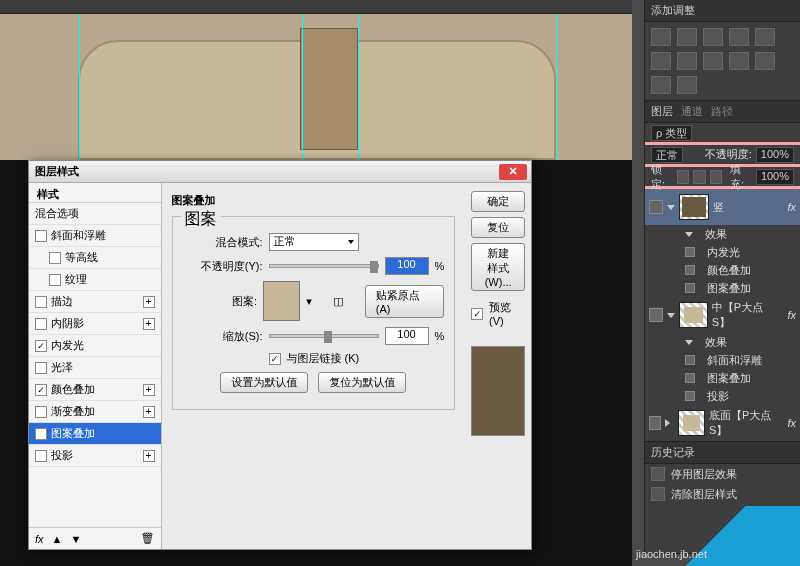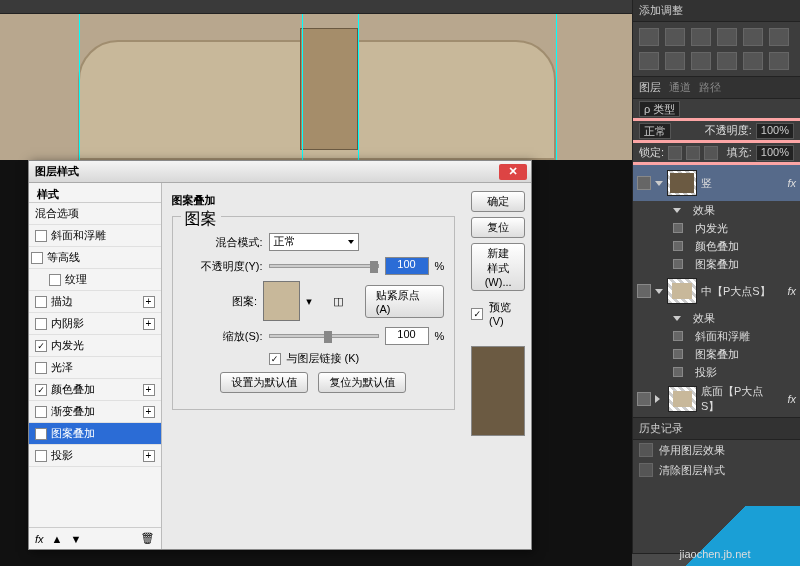--- a/index.html
+++ b/index.html
@@ -5,41 +5,41 @@
 *{box-sizing:border-box;margin:0;padding:0;font-family:"Microsoft YaHei",sans-serif;font-size:11px;color:#ddd;user-select:none}
 body{width:800px;height:566px;background:#4a4a4a;overflow:hidden;position:relative}
 
 .canvas{position:absolute;left:0;top:0;right:168px;bottom:0;background:#111}
 .art{position:absolute;left:0;top:0;width:632px;height:160px;background:#b8a78e}
 .art .box{position:absolute;left:78px;top:40px;width:478px;height:120px;background:#c8b89a;border-radius:40px 40px 0 0;border:2px solid #a08d6f}
 .art .slot{position:absolute;left:300px;top:28px;width:58px;height:122px;background:#a58d6a;border:1px solid #6b5a42}
 .ruler{position:absolute;left:0;top:0;height:14px;right:0;background:#3a3a3a;border-bottom:1px solid #222}
 .guide{position:absolute;top:0;bottom:0;width:1px;background:#0ff}
 
-.right{position:absolute;right:0;top:0;width:168px;bottom:12px;background:#3d3d3d;border-left:1px solid #222;display:flex;flex-direction:column}
+.right{position:absolute;right:0;top:0;width:156px;bottom:12px;background:#3d3d3d;border-left:1px solid #222;display:flex;flex-direction:column}
 .panel{border-bottom:1px solid #222;background:#3d3d3d}
 .phead{height:22px;background:#323232;display:flex;align-items:center;padding:0 6px;gap:8px;border-bottom:1px solid #222}
 .phead span{color:#ccc}
 .iconrow{padding:6px;display:flex;flex-wrap:wrap;gap:6px}
 .ico{width:20px;height:18px;background:#555;border:1px solid #666}
 .prow{height:22px;display:flex;align-items:center;padding:0 6px;gap:4px;border-bottom:3px solid #fca5a5}
 .sel{background:#222;border:1px solid #555;height:16px;padding:0 4px;color:#ccc}
 
 .layer{display:flex;align-items:center;height:36px;padding:0 4px;gap:4px}
 .layer.sel-layer{background:#566a8a}
 .eye{width:14px;height:14px;background:#666;border:1px solid #888}
 .thumb{width:30px;height:26px;background:linear-gradient(45deg,#ccc 25%,#fff 25%,#fff 50%,#ccc 50%,#ccc 75%,#fff 75%);background-size:8px 8px;border:1px solid #222;position:relative}
 .thumb .inner{position:absolute;inset:4px;background:#c8b89a}
 .thumb .inner.dark{inset:2px;background:#6b5a42}
 .fxline{height:18px;display:flex;align-items:center;padding-left:40px;gap:12px;color:#ccc}
 .tri{width:0;height:0;border-left:4px solid transparent;border-right:4px solid transparent;border-top:5px solid #ccc;display:inline-block}
 .tri.r{border-top:4px solid transparent;border-bottom:4px solid transparent;border-left:5px solid #ccc}
 .hist{flex:1;overflow:hidden}
 .histrow{height:20px;display:flex;align-items:center;padding:0 6px;gap:6px;color:#aaa}
-.watermark{position:absolute;right:0;bottom:0;width:170px;height:60px;background:linear-gradient(135deg,transparent 50%,#1a9fd6 50%);display:flex;align-items:flex-end;justify-content:center;padding:6px;color:#fff;font-size:10px}
+.watermark{position:absolute;right:0;bottom:0;width:170px;height:60px;background:linear-gradient(135deg,transparent 50%,#1a9fd6 50%);display:flex;align-items:flex-end;justify-content:flex-start;padding:6px;color:#fff;font-size:10px}
 
 .dialog{position:absolute;left:28px;top:160px;width:504px;height:390px;background:#eaeaea;border:1px solid #888;box-shadow:2px 2px 10px rgba(0,0,0,.5);color:#000}
 .dialog *{color:#000}
 .titlebar{height:22px;background:linear-gradient(#f4f4f4,#d8d8d8);border-bottom:1px solid #aaa;display:flex;align-items:center;padding:0 6px;font-weight:bold}
 .close{position:absolute;right:4px;top:3px;width:28px;height:16px;background:#d44;color:#fff;text-align:center;line-height:15px;border-radius:2px}
 .dbody{display:flex;height:calc(100% - 22px)}
 .styles{width:192px;border-right:1px solid #bbb;background:#f4f4f4;display:flex;flex-direction:column}
 .styles .hdr{height:20px;padding:4px 8px;border-bottom:1px solid #ccc;font-weight:bold}
 .srow{height:22px;display:flex;align-items:center;padding:0 6px;gap:4px;border-bottom:1px solid #e0e0e0;position:relative}
 .srow.active{background:#2b6cd6;color:#fff}
@@ -218,21 +218,21 @@
 
     <div class="styles">
       <div class="hdr">样式</div>
       <div class="srow">
           <span>混合选项</span>
         </div>
       <div class="srow">
           <span class="cb"></span>
           <span>斜面和浮雕</span>
         </div>
-      <div class="srow" style="padding-left:2px">
+      <div class="srow" style="padding-left:20px">
           <span class="cb"></span>
           <span>等高线</span>
         </div>
       <div class="srow" style="padding-left:20px">
           <span class="cb"></span>
           <span>纹理</span>
         </div>
       <div class="srow">
           <span class="cb"></span>
           <span>描边</span>

